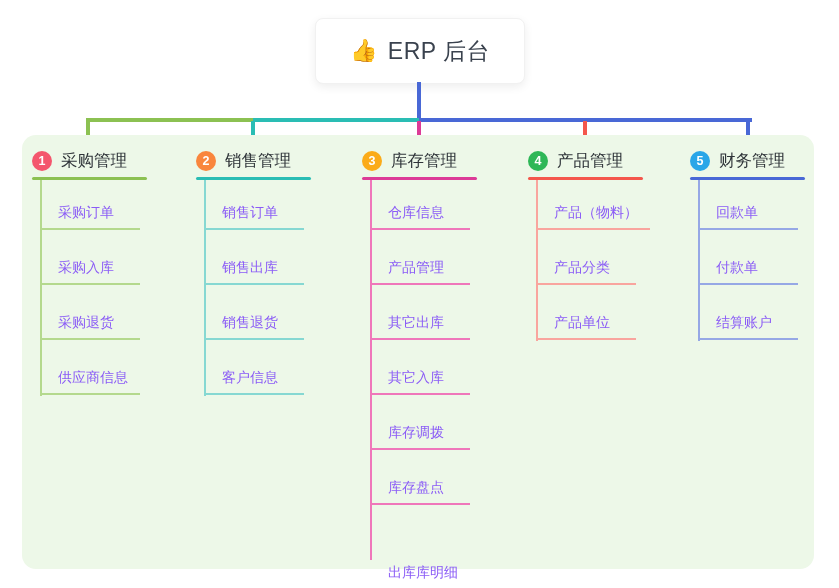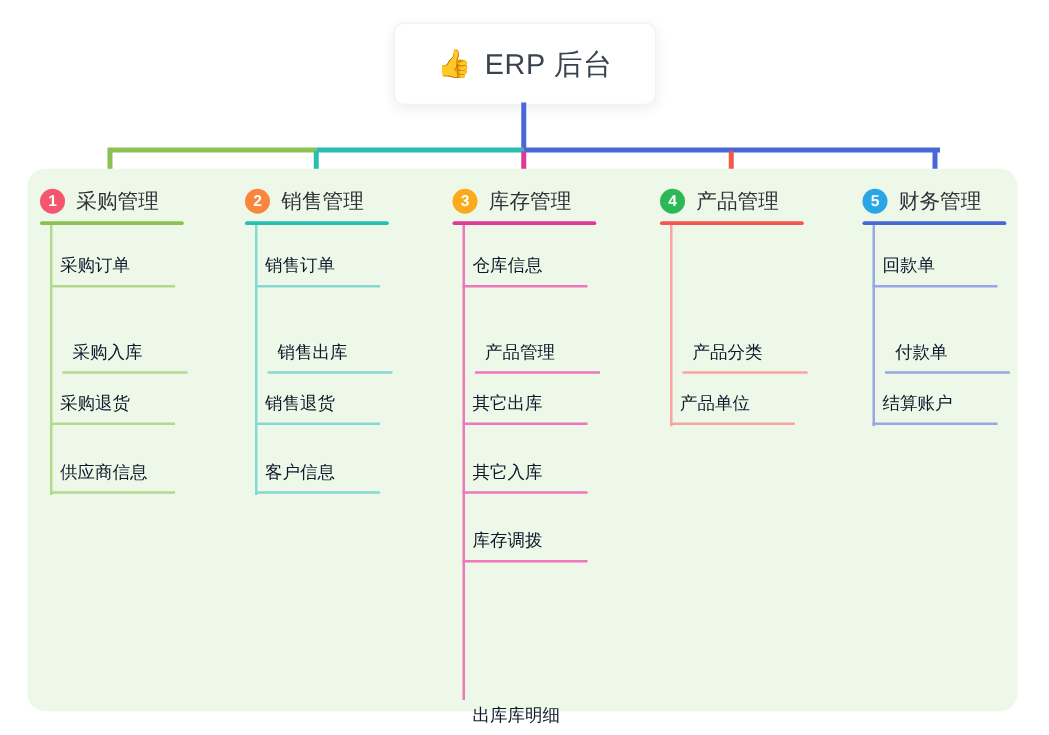--- a/index.html
+++ b/index.html
@@ -57,24 +57,24 @@
   }
   .vline{
     position:absolute;left:8px;top:180px;width:2px;
     background:var(--childline);
   }
   .vh216{height:216px;} .vh380{height:380px;} .vh161{height:161px;}
   .child{
     position:absolute;left:8px;height:27px;min-width:100px;width:max-content;
     border-bottom:2px solid var(--childline);
     display:flex;align-items:flex-end;
-    padding:0 12px 6px 8px;box-sizing:border-box;
-    font-size:14px;color:#0f172a;white-space:nowrap;
+    padding:0 12px 6px 18px;box-sizing:border-box;
+    font-size:14px;color:#8b5cf6;white-space:nowrap;
   }
-  .c0{top:203px;} .c1{top:272px;margin-left:10px;} .c2{top:313px;} .c3{top:368px;}
+  .c0{top:203px;} .c1{top:258px;} .c2{top:313px;} .c3{top:368px;}
   .c4{top:423px;text-align:center;} .c5{top:478px;} .c6{top:563px;}
 </style>
 </head>
 <body>
 
 <div class="stage">
 
   <div class="root-node">
     <span class="emoji">👍</span>
     <span>ERP 后台</span>
@@ -123,30 +123,32 @@
       <span class="b-badge">3</span>
       <span>库存管理</span>
     </div>
     <div class="b-underline"></div>
     <div class="vline vh380"></div>
     <div class="child c0">仓库信息</div>
     <div class="child c1">产品管理</div>
     <div class="child c2">其它出库</div>
     <div class="child c3">其它入库</div>
     <div class="child c4">库存调拨</div>
+    <div class="child c5">库存盘点</div>
     <div class="child c6">出库库明细</div>
   </div>
 
   <div class="branch b3" style="--badge: #2eb757; --line: #f4574c; --childline: #f9a59e;">
     <div class="b-title">
       <span class="b-badge">4</span>
       <span>产品管理</span>
     </div>
     <div class="b-underline"></div>
     <div class="vline vh161"></div>
+    <div class="child c0">产品（物料）</div>
     <div class="child c1">产品分类</div>
     <div class="child c2">产品单位</div>
   </div>
 
   <div class="branch b4" style="--badge: #29a6e8; --line: #4968d6; --childline: #96a8e5;">
     <div class="b-title">
       <span class="b-badge">5</span>
       <span>财务管理</span>
     </div>
     <div class="b-underline"></div>

